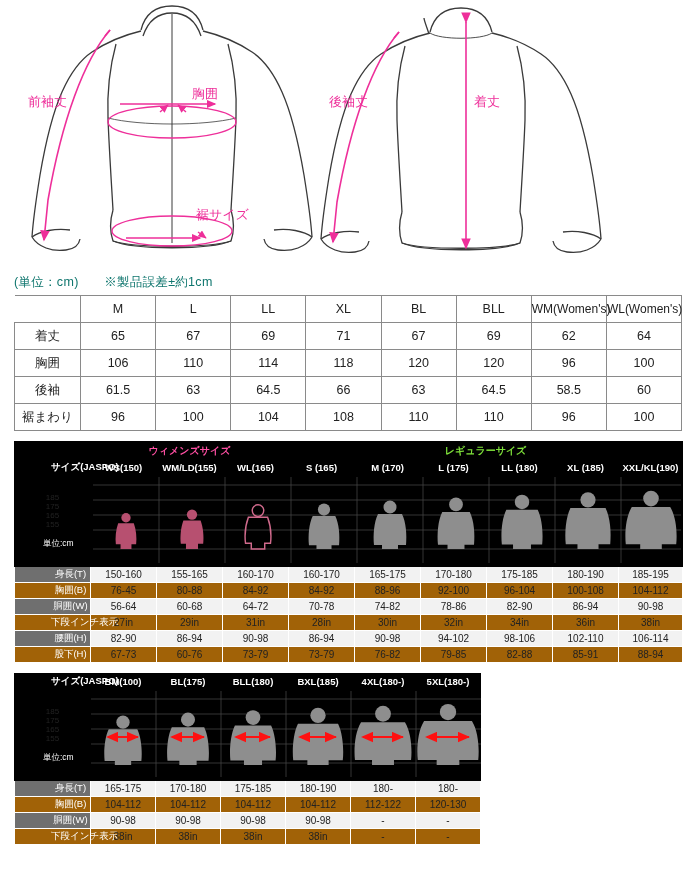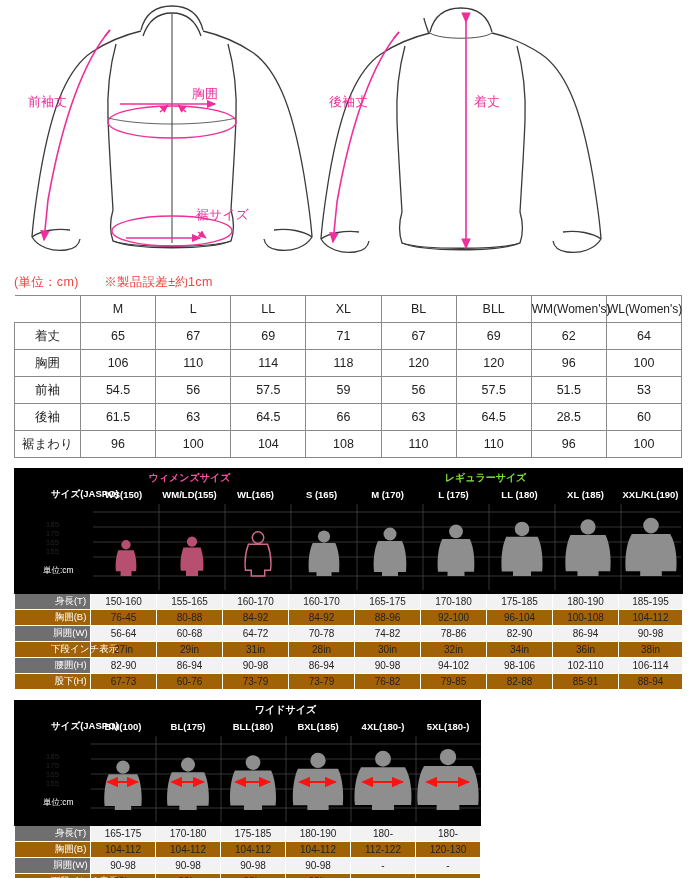--- a/index.html
+++ b/index.html
@@ -14,21 +14,21 @@
   }
   .page { position:relative; width:688px; height:878px; }
 
   
   .illus { position:relative; width:694px; height:272px; }
   .illus svg { display:block; }
 
   
   .unit-note {
     font-size:12.5px;
-    color:#ef4444;
+    color:#0f766e;
     padding:2px 16px 4px 14px;
     letter-spacing:0.3px;
   }
   .unit-note .sep { display:inline-block; width:18px; }
 
   
   .main-table-wrap { padding:0 10px 0 14px; }
   table.main {
     border-collapse:collapse;
     width:668px;
@@ -218,41 +218,30 @@
           <td>106</td>
           <td>110</td>
           <td>114</td>
           <td>118</td>
           <td>120</td>
           <td>120</td>
           <td>96</td>
           <td>100</td>
         </tr>
 
-        <tr>
-          <td class="rowhdr">前袖</td>
-          <td>54.5</td>
-          <td>56</td>
-          <td>57.5</td>
-          <td>59</td>
-          <td>56</td>
-          <td>57.5</td>
-          <td>51.5</td>
-          <td>53</td>
-        </tr>
 
         <tr>
           <td class="rowhdr">後袖</td>
           <td>61.5</td>
           <td>63</td>
           <td>64.5</td>
           <td>66</td>
           <td>63</td>
           <td>64.5</td>
-          <td>28.5</td>
+          <td>58.5</td>
           <td>60</td>
         </tr>
 
         <tr>
           <td class="rowhdr">裾まわり</td>
           <td>96</td>
           <td>100</td>
           <td>104</td>
           <td>108</td>
           <td>110</td>
@@ -460,26 +449,20 @@
       <colgroup>
         <col style="width:76px">
           <col style="width:65px">
           <col style="width:65px">
           <col style="width:65px">
         <col style="width:65px">
           <col style="width:65px">
           <col style="width:65px">
       </colgroup>
       <tbody>
-        <tr class="banner-row">
-          <td></td>
-          <td colspan="6">
-            <div class="banner white">ワイドサイズ</div>
-          </td>
-        </tr>
 
         <tr>
           <td class="hdr lbl">サイズ(JASPO)</td>
           <td class="hdr">BM(100)</td>
           <td class="hdr">BL(175)</td>
           <td class="hdr">BLL(180)</td>
           <td class="hdr">BXL(185)</td>
           <td class="hdr">4XL(180-)</td>
           <td class="hdr">5XL(180-)</td>
         </tr>

